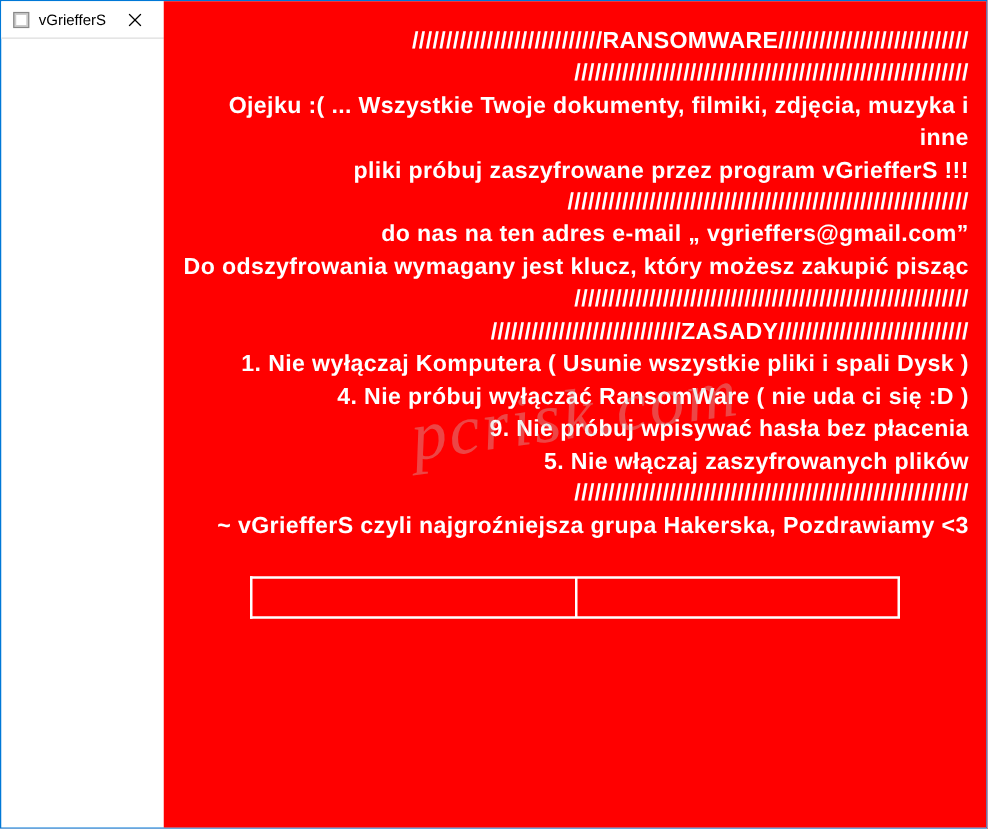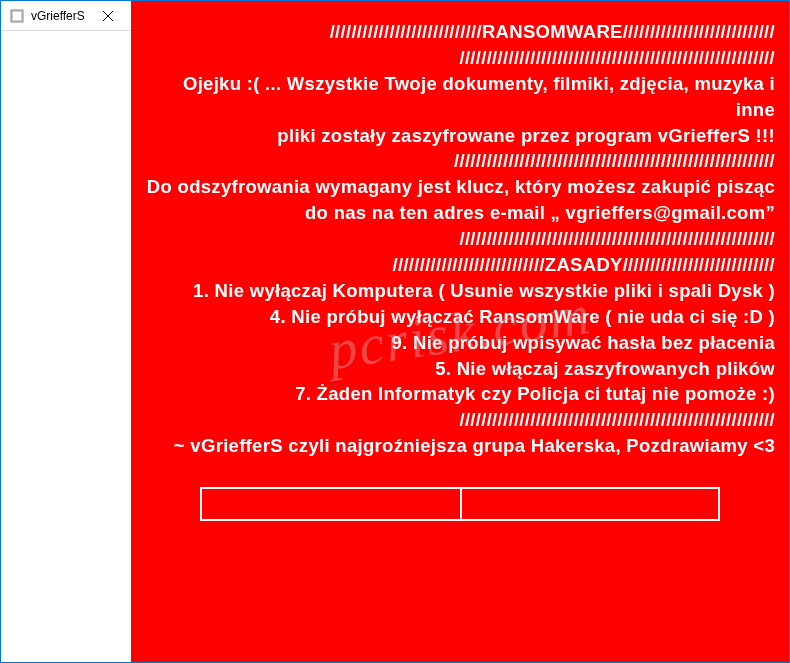--- a/index.html
+++ b/index.html
@@ -117,31 +117,30 @@
       </svg>
     </div>
   </div>
 
   <div class="content">
     <div class="watermark">pcrisk.com</div>
 
     <div class="line">////////////////////////////RANSOMWARE////////////////////////////</div>
     <div class="line">//////////////////////////////////////////////////////////</div>
     <div class="line">Ojejku :( ... Wszystkie Twoje dokumenty, filmiki, zdjęcia, muzyka i inne</div>
-    <div class="line">pliki zostały zaszyfrowane  przez program vGriefferS !!!</div>
+    <div class="line">pliki próbuj zaszyfrowane  przez program vGriefferS !!!</div>
     <div class="line">///////////////////////////////////////////////////////////</div>
+    <div class="line">do nas na ten adres e-mail „ vgrieffers@gmail.com”</div>
     <div class="line">Do odszyfrowania wymagany jest klucz, który możesz zakupić pisząc</div>
-    <div class="line">do nas na ten adres e-mail „ vgrieffers@gmail.com”</div>
     <div class="line">//////////////////////////////////////////////////////////</div>
     <div class="line">////////////////////////////ZASADY////////////////////////////</div>
     <div class="line">1. Nie wyłączaj Komputera ( Usunie wszystkie pliki i spali Dysk )</div>
     <div class="line">4. Nie próbuj wyłączać RansomWare ( nie uda ci się :D )</div>
     <div class="line">9. Nie próbuj wpisywać hasła bez płacenia</div>
     <div class="line">5. Nie włączaj zaszyfrowanych plików</div>
-    <div class="line">7. Żaden Informatyk czy Policja ci tutaj nie pomoże :)</div>
     <div class="line">//////////////////////////////////////////////////////////</div>
     <div class="line">~ vGriefferS czyli najgroźniejsza grupa Hakerska, Pozdrawiamy &lt;3</div>
 
     <div class="bottom-boxes">
       <div class="box"></div>
       <div class="box"></div>
     </div>
   </div>
 </div>
 

